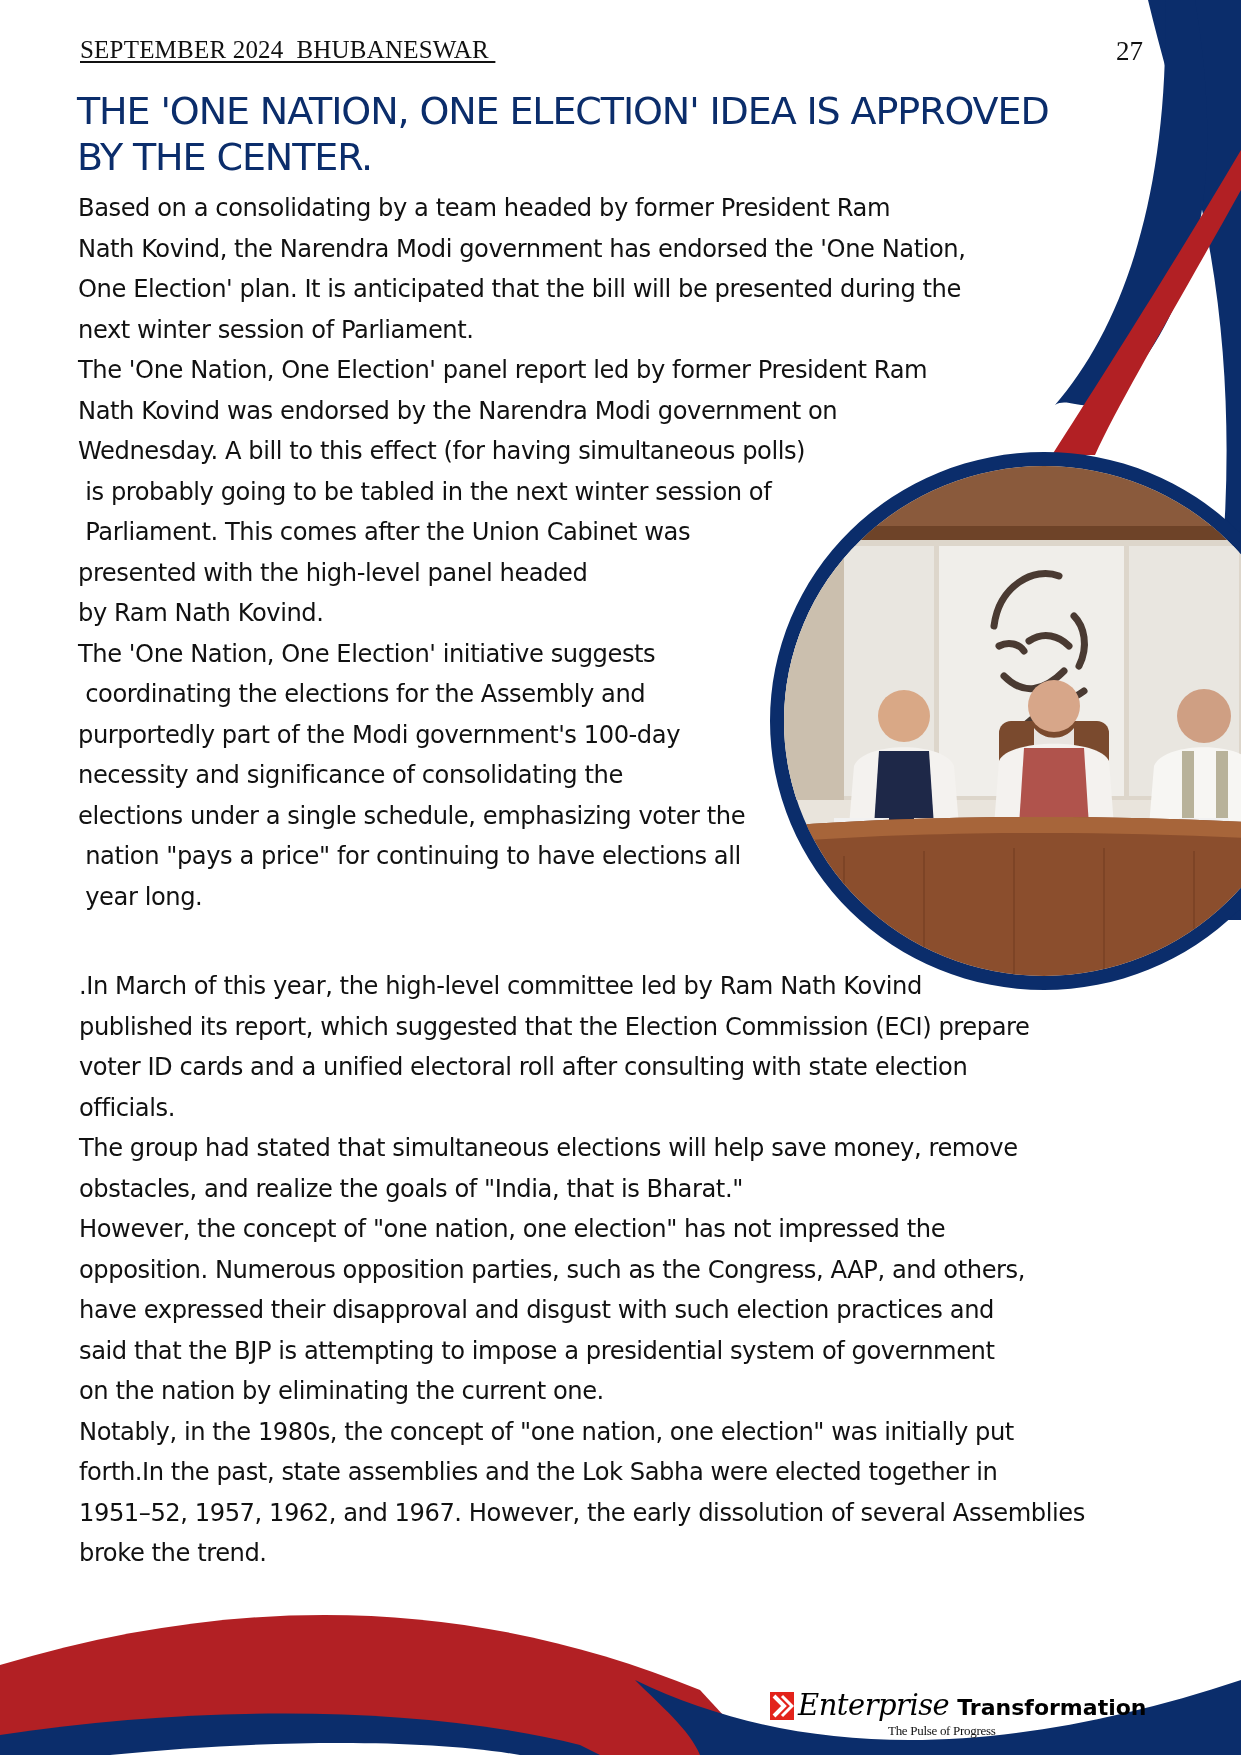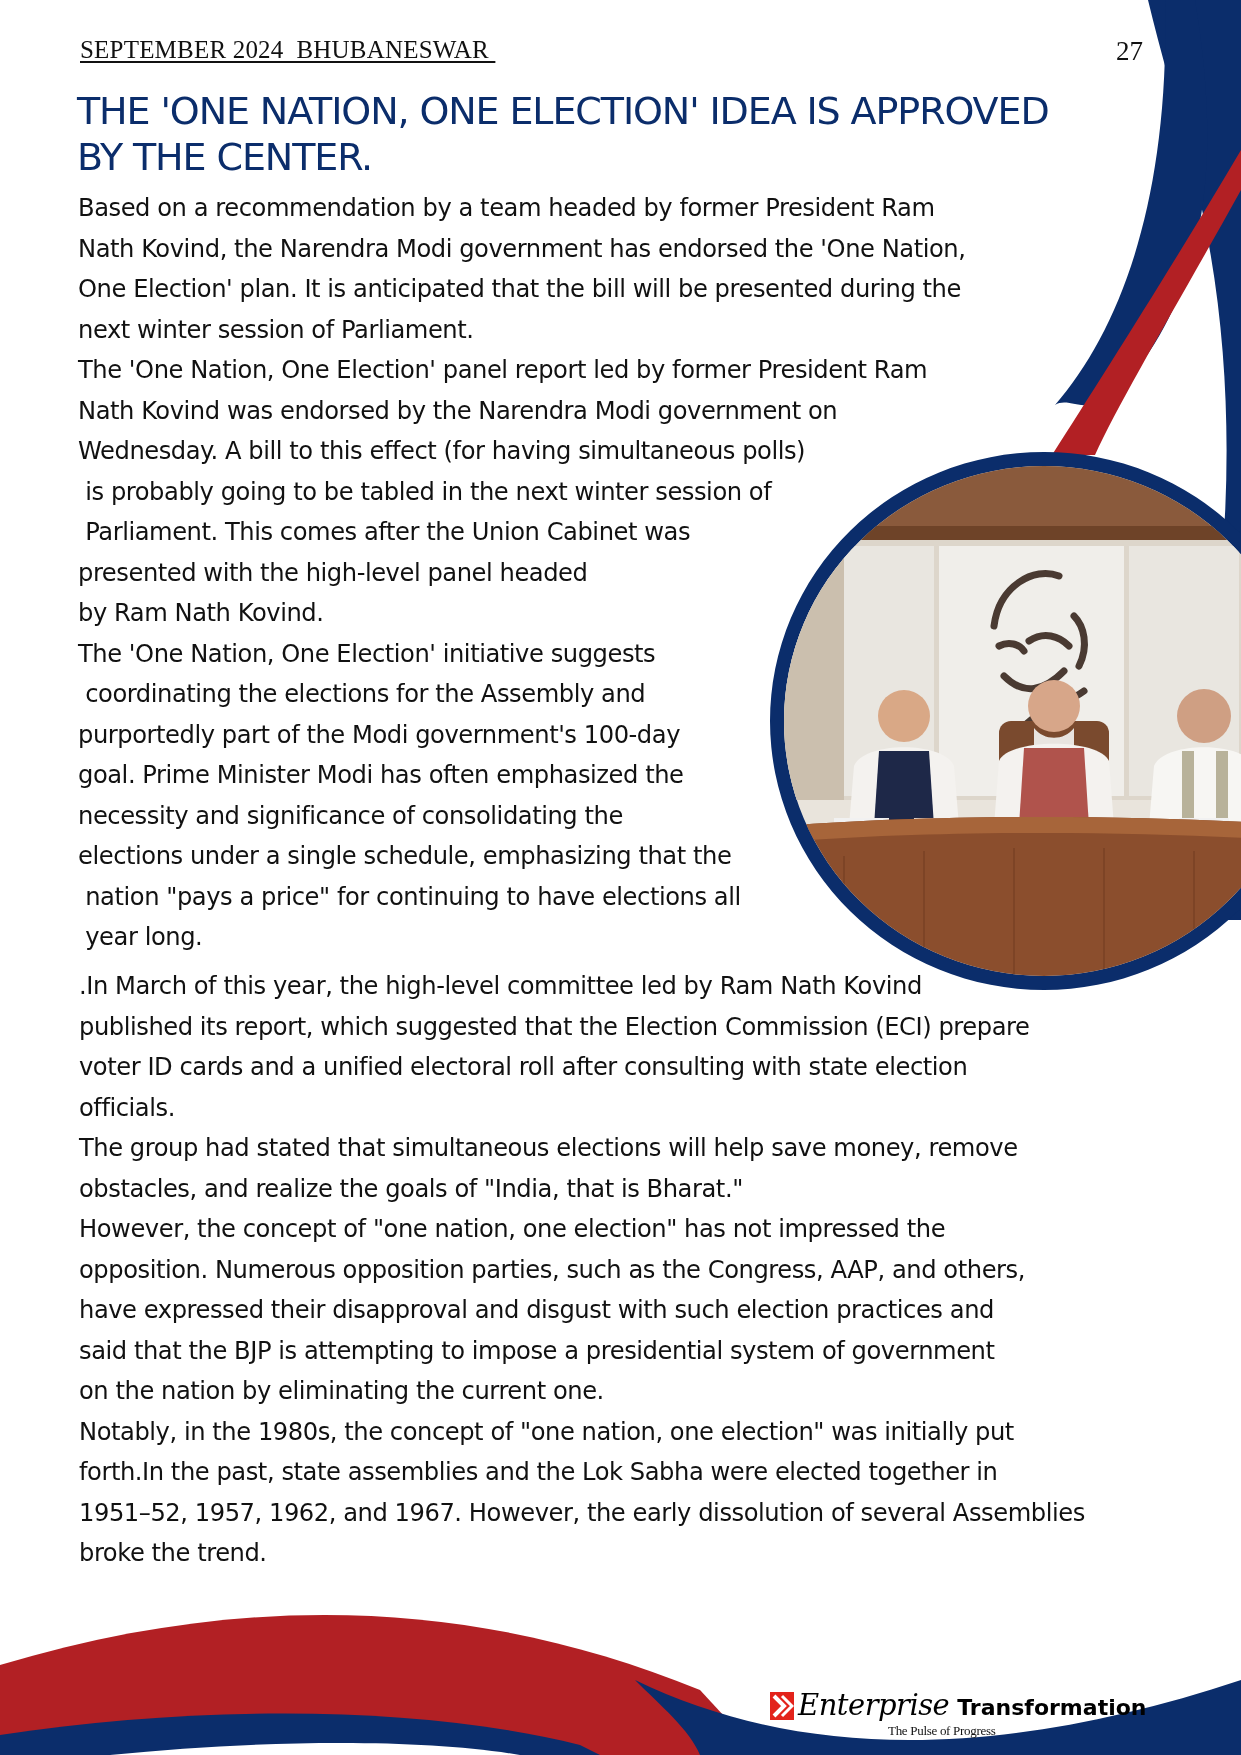--- a/index.html
+++ b/index.html
@@ -76,37 +76,36 @@
 
 <div class="header-dateline">SEPTEMBER 2024  BHUBANESWAR </div>
 <div class="page-number">27</div>
 
 <h1 class="title">
   <div>THE 'ONE NATION, ONE ELECTION' IDEA IS APPROVED</div>
   <div>BY THE CENTER.</div>
 </h1>
 
 <div class="body-text">
-  <div class="line">Based on a recommendation by a team headed by former President Ram</div>
+  <div class="line">Based on a consolidating by a team headed by former President Ram</div>
   <div class="line">Nath Kovind, the Narendra Modi government has endorsed the 'One Nation,</div>
   <div class="line">One Election' plan. It is anticipated that the bill will be presented during the</div>
   <div class="line">next winter session of Parliament.</div>
   <div class="line">The 'One Nation, One Election' panel report led by former President Ram</div>
   <div class="line">Nath Kovind was endorsed by the Narendra Modi government on</div>
   <div class="line">Wednesday. A bill to this effect (for having simultaneous polls)</div>
   <div class="line"> is probably going to be tabled in the next winter session of</div>
   <div class="line"> Parliament. This comes after the Union Cabinet was</div>
   <div class="line">presented with the high-level panel headed</div>
   <div class="line">by Ram Nath Kovind.</div>
   <div class="line">The 'One Nation, One Election' initiative suggests</div>
   <div class="line"> coordinating the elections for the Assembly and</div>
   <div class="line">purportedly part of the Modi government's 100-day</div>
-  <div class="line">goal. Prime Minister Modi has often emphasized the</div>
   <div class="line">necessity and significance of consolidating the</div>
-  <div class="line">elections under a single schedule, emphasizing that the</div>
+  <div class="line">elections under a single schedule, emphasizing voter the</div>
   <div class="line"> nation "pays a price" for continuing to have elections all</div>
   <div class="line"> year long.</div>
 </div>
 
 <div class="body-text lower">
   <div class="line">.In March of this year, the high-level committee led by Ram Nath Kovind</div>
   <div class="line">published its report, which suggested that the Election Commission (ECI) prepare</div>
   <div class="line">voter ID cards and a unified electoral roll after consulting with state election</div>
   <div class="line">officials.</div>
   <div class="line">The group had stated that simultaneous elections will help save money, remove</div>

